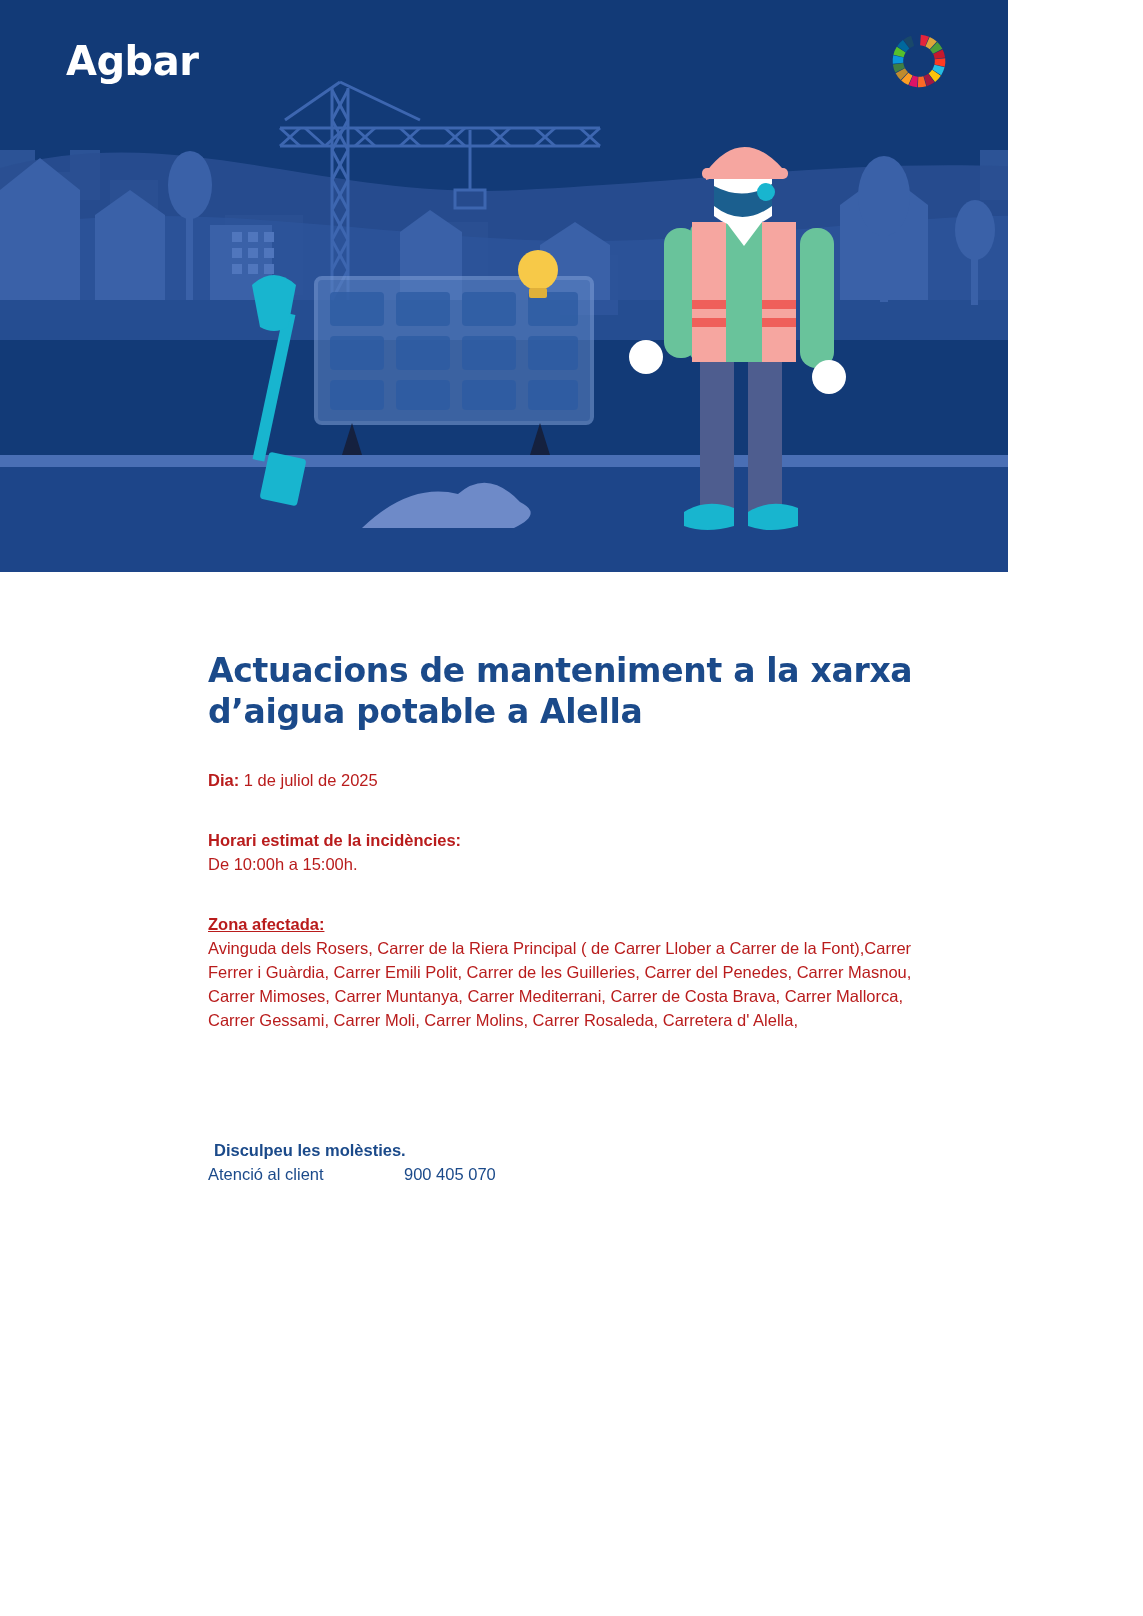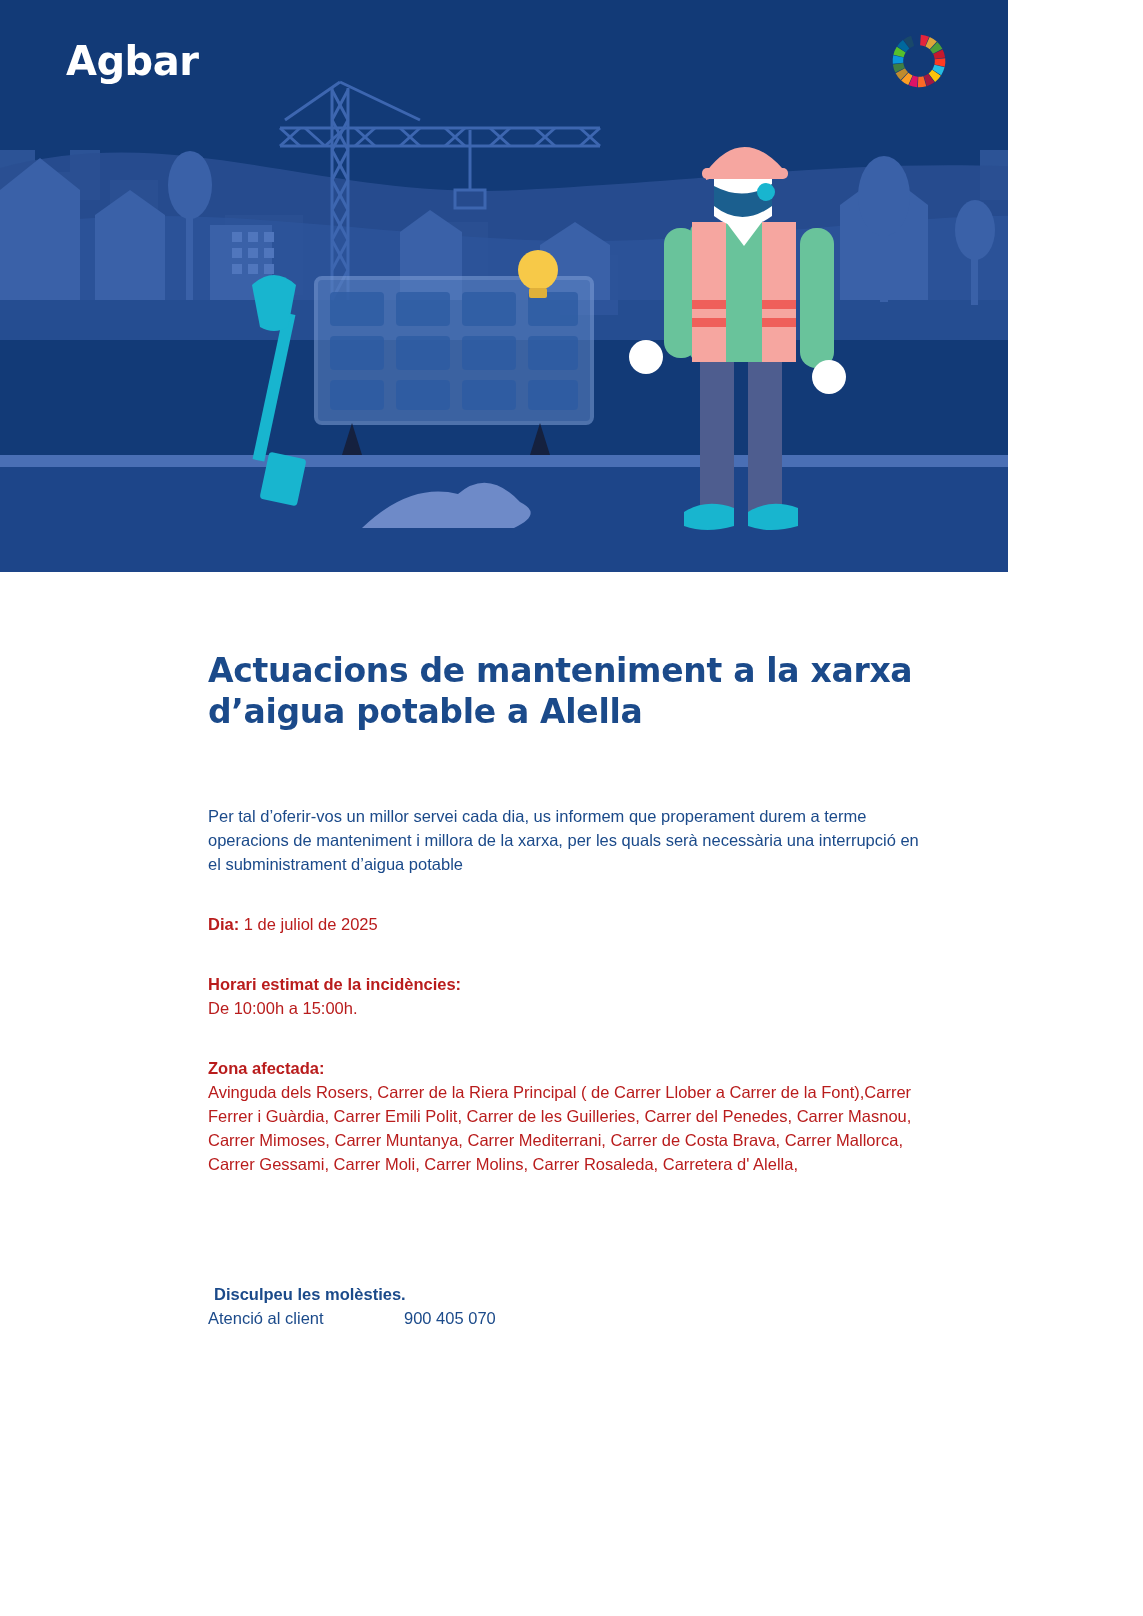--- a/index.html
+++ b/index.html
@@ -97,21 +97,21 @@
   .block {
     margin-top: 36px;
     font-size: 16.5px;
     line-height: 24px;
     color: #b91c1c;
     max-width: 720px;
   }
   .lbl {
     font-weight: bold;
   }
-  .zone-label { font-weight: bold; }
+  .zone-label { font-weight: bold; text-decoration: underline; }
   .zone-text {
     font-size: 16.5px;
     line-height: 24px;
     max-width: 715px;
   }
 
   .footer-block {
     margin-top: 106px;
     font-size: 16.5px;
     line-height: 24px;
@@ -290,21 +290,20 @@
       <circle cx="50" cy="50" r="34" stroke="#00689d" stroke-dasharray="11 202" transform="rotate(214 50 50)"></circle>
       <circle cx="50" cy="50" r="34" stroke="#19486a" stroke-dasharray="11 202" transform="rotate(234 50 50)"></circle>
     </g>
   </svg>
 </div>
 
 <div class="content">
   <div class="inner">
     <h1 class="title">Actuacions de manteniment a la xarxa d’aigua potable a Alella</h1>
 
-    <p class="intro">Per tal d’oferir-vos un millor servei cada dia, us informem que properament durem a terme operacions de manteniment i millora de la xarxa, per les quals serà necessària una interrupció en el subministrament d’aigua potable</p>
 
     <div class="block">
       <span class="lbl">Dia:</span>
       <span>1 de juliol de 2025</span>
     </div>
 
     <div class="block">
       <div class="lbl">Horari estimat de la incidències:</div>
       <div>De 10:00h  a 15:00h.</div>
     </div>

